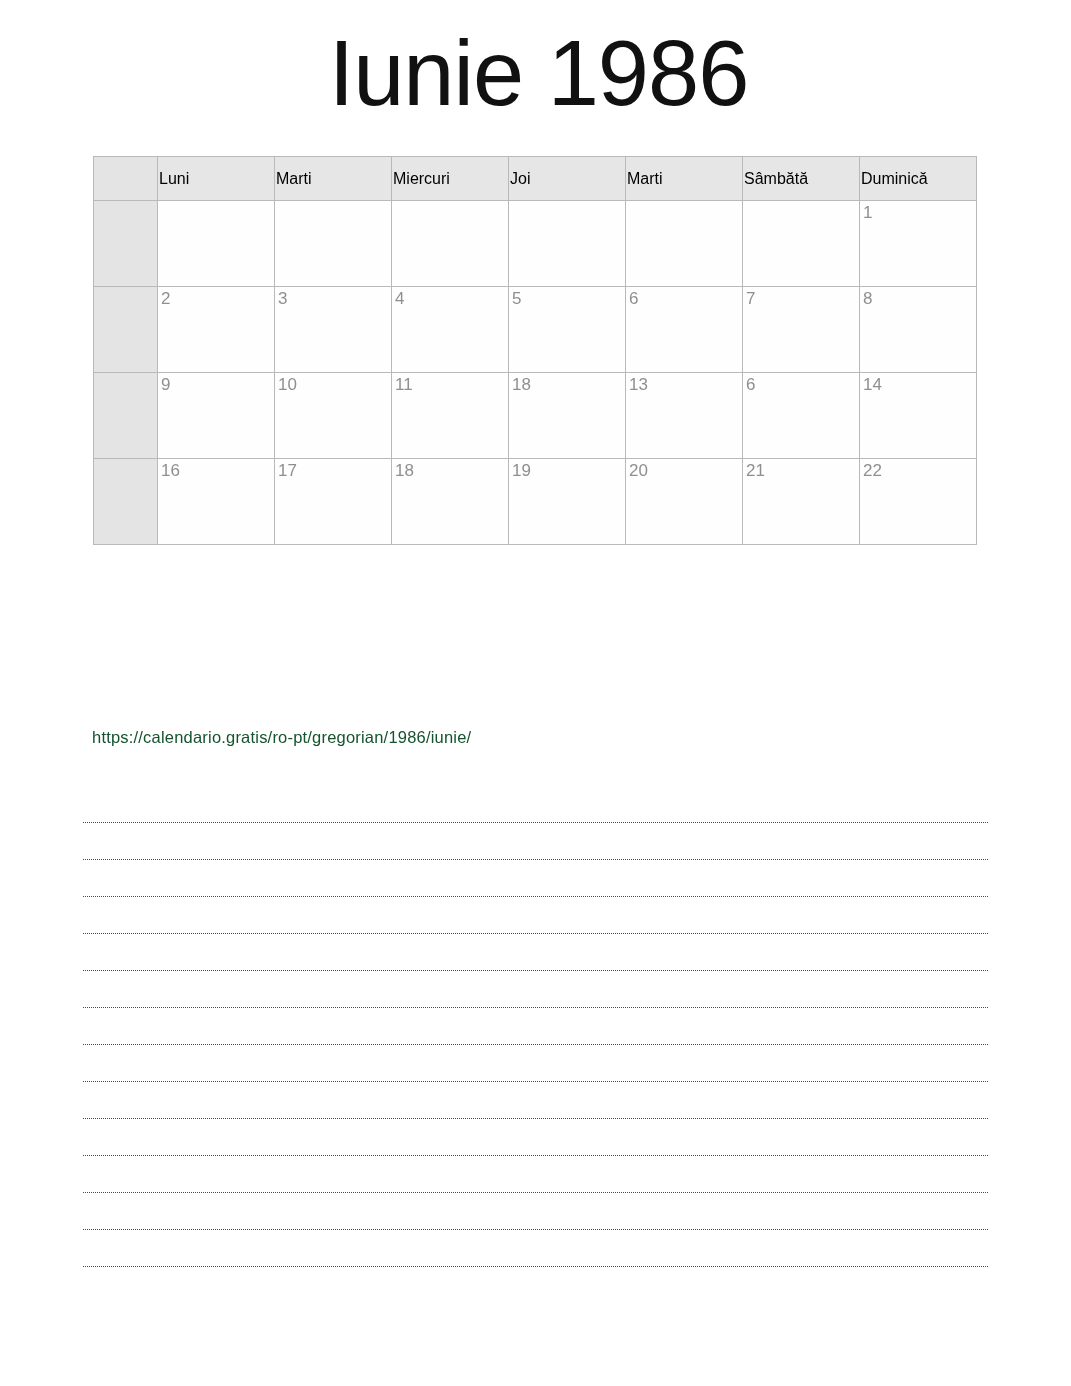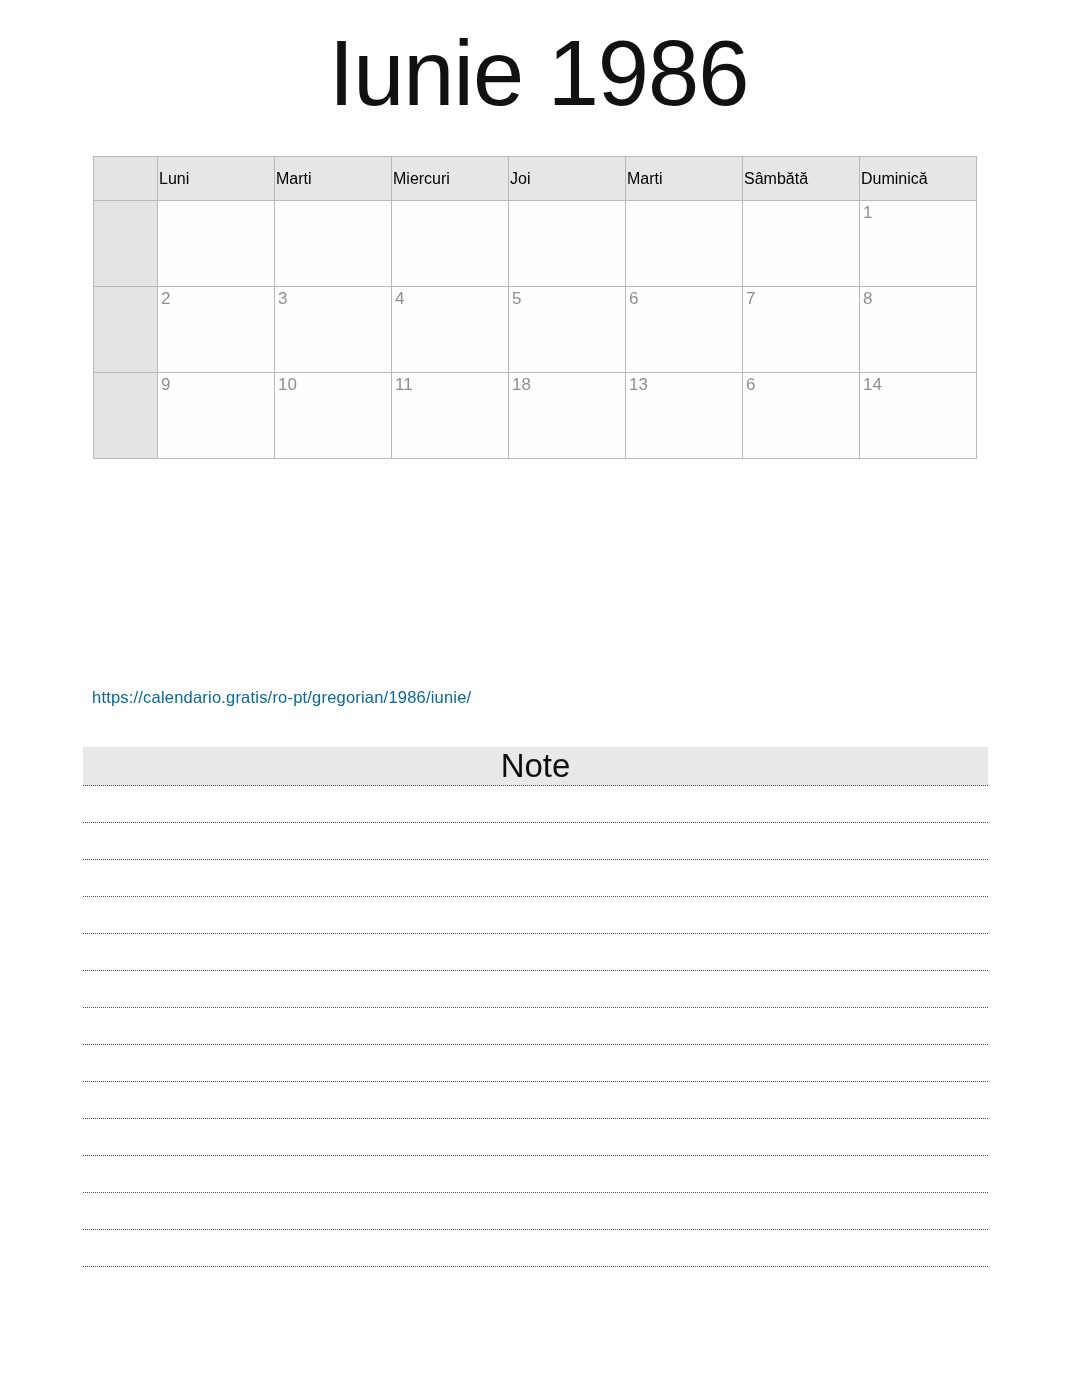--- a/index.html
+++ b/index.html
@@ -69,23 +69,23 @@
     padding: 1px 2px 0 3px;
     font-size: 17px;
     color: #8f8f8f;
     line-height: 1.25;
   }
 
   
   #source-url {
     position: absolute;
     left: 92px;
-    top: 688px;
+    top: 728px;
     font-size: 16.5px;
-    color: #0369a1;
+    color: #14532d;
     letter-spacing: 0.2px;
   }
 
   
   #note-header {
     position: absolute;
     left: 83px;
     top: 747px;
     width: 905px;
     height: 38px;
@@ -164,28 +164,35 @@
         <tr>
           <td class="gutter"></td>
           <td class="day-cell">9</td>
           <td class="day-cell">10</td>
           <td class="day-cell">11</td>
           <td class="day-cell">18</td>
           <td class="day-cell">13</td>
           <td class="day-cell">6</td>
           <td class="day-cell">14</td>
         </tr>
+        <tr>
+          <td class="gutter"></td>
+          <td class="day-cell">16</td>
+          <td class="day-cell">17</td>
+          <td class="day-cell">18</td>
+          <td class="day-cell">19</td>
+          <td class="day-cell">20</td>
+          <td class="day-cell">21</td>
+          <td class="day-cell">22</td>
+        </tr>
       </tbody>
   </table>
 
   <div id="source-url">https://calendario.gratis/ro-pt/gregorian/1986/iunie/</div>
 
-  <div id="note-header">
-    <span class="note-title">Note</span>
-  </div>
 
   <div id="note-lines">
       <div class="note-line"></div>
       <div class="note-line"></div>
       <div class="note-line"></div>
       <div class="note-line"></div>
       <div class="note-line"></div>
       <div class="note-line"></div>
       <div class="note-line"></div>
       <div class="note-line"></div>

